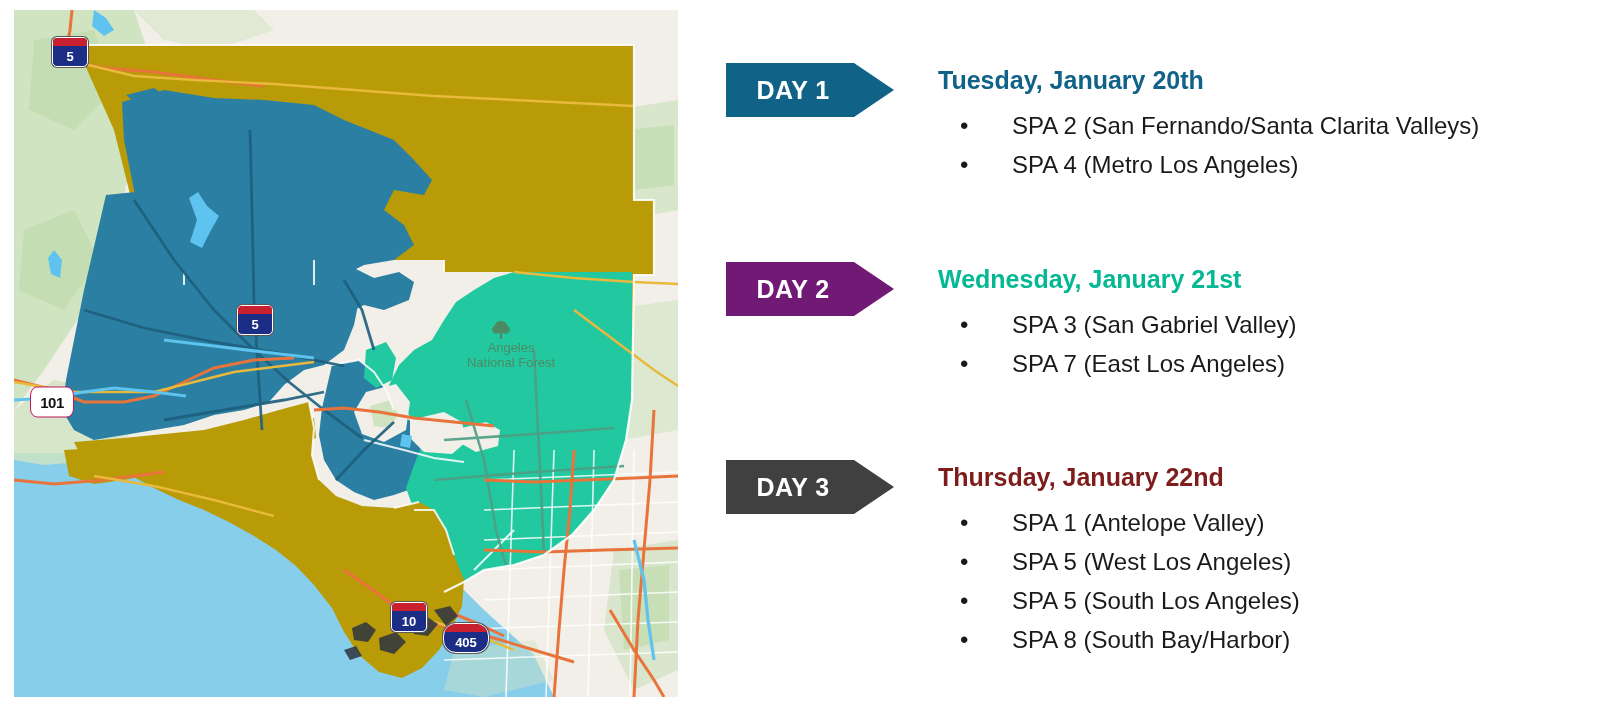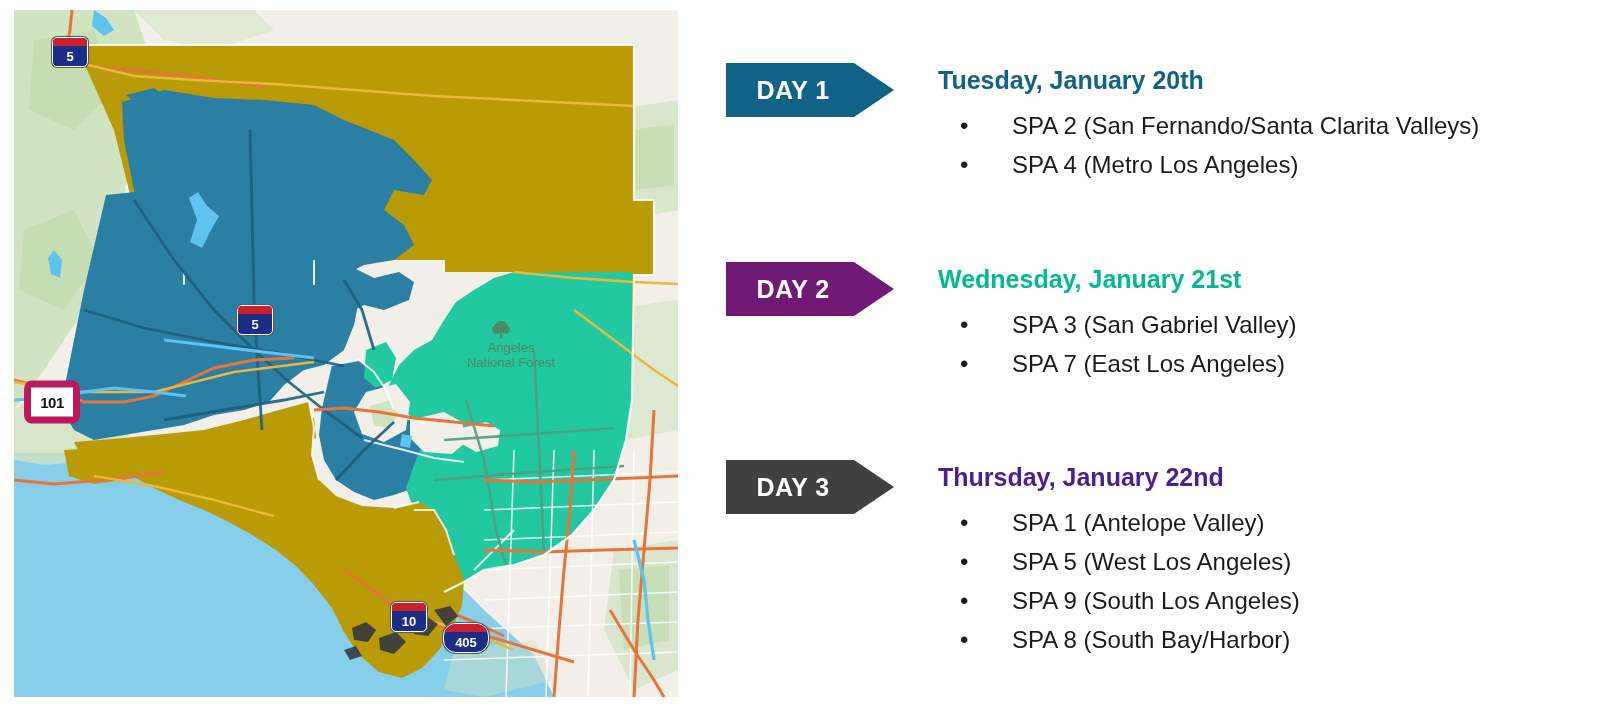--- a/index.html
+++ b/index.html
@@ -28,21 +28,21 @@
   }
   .shield-i .cap{
     position:absolute;top:0;left:0;right:0;height:8px;background:#c8202f;
   }
   .shield-i .num{
     position:relative;z-index:2;color:#fff;font-size:13px;font-weight:700;
     line-height:1;padding-bottom:3px;font-family:"Liberation Sans",sans-serif;
   }
   .shield-us{
     width:42px;height:29px;border-radius:7px/9px;
-    background:#ffffff;border:7px solid #be185d;
+    background:#ffffff;border:1px solid #be185d;
     display:flex;align-items:center;justify-content:center;
   }
   .shield-us .num{
     color:#111;font-size:15px;font-weight:700;letter-spacing:-.5px;line-height:1;
   }
 
   .forest-label{
     position:absolute;color:#4d8a63;font-size:13px;line-height:15px;
     text-align:center;transform:translate(-50%,0);
     font-family:"Liberation Sans",sans-serif;white-space:pre-line;
@@ -330,33 +330,33 @@
         <span class="bullet">•</span>
         <span>SPA 7 (East Los Angeles)</span>
       </li>
     </ul>
   </div>
 
   <div class="day-block d3">
     <div class="banner" id="banner3" style="background: #404040;">
       <span class="banner-label">DAY 3</span>
     </div>
-    <div class="day-head" id="head3" style="color: #4c1d95;">Thursday, January 22nd</div>
+    <div class="day-head" id="head3" style="color: #7f1d1d;">Thursday, January 22nd</div>
     <ul class="day-list">
       <li>
         <span class="bullet">•</span>
         <span>SPA 1 (Antelope Valley)</span>
       </li>
       <li>
         <span class="bullet">•</span>
         <span>SPA 5 (West Los Angeles)</span>
       </li>
       <li>
         <span class="bullet">•</span>
-        <span>SPA 9 (South Los Angeles)</span>
+        <span>SPA 5 (South Los Angeles)</span>
       </li>
       <li>
         <span class="bullet">•</span>
         <span>SPA 8 (South Bay/Harbor)</span>
       </li>
     </ul>
   </div>
 
 </div>
 

